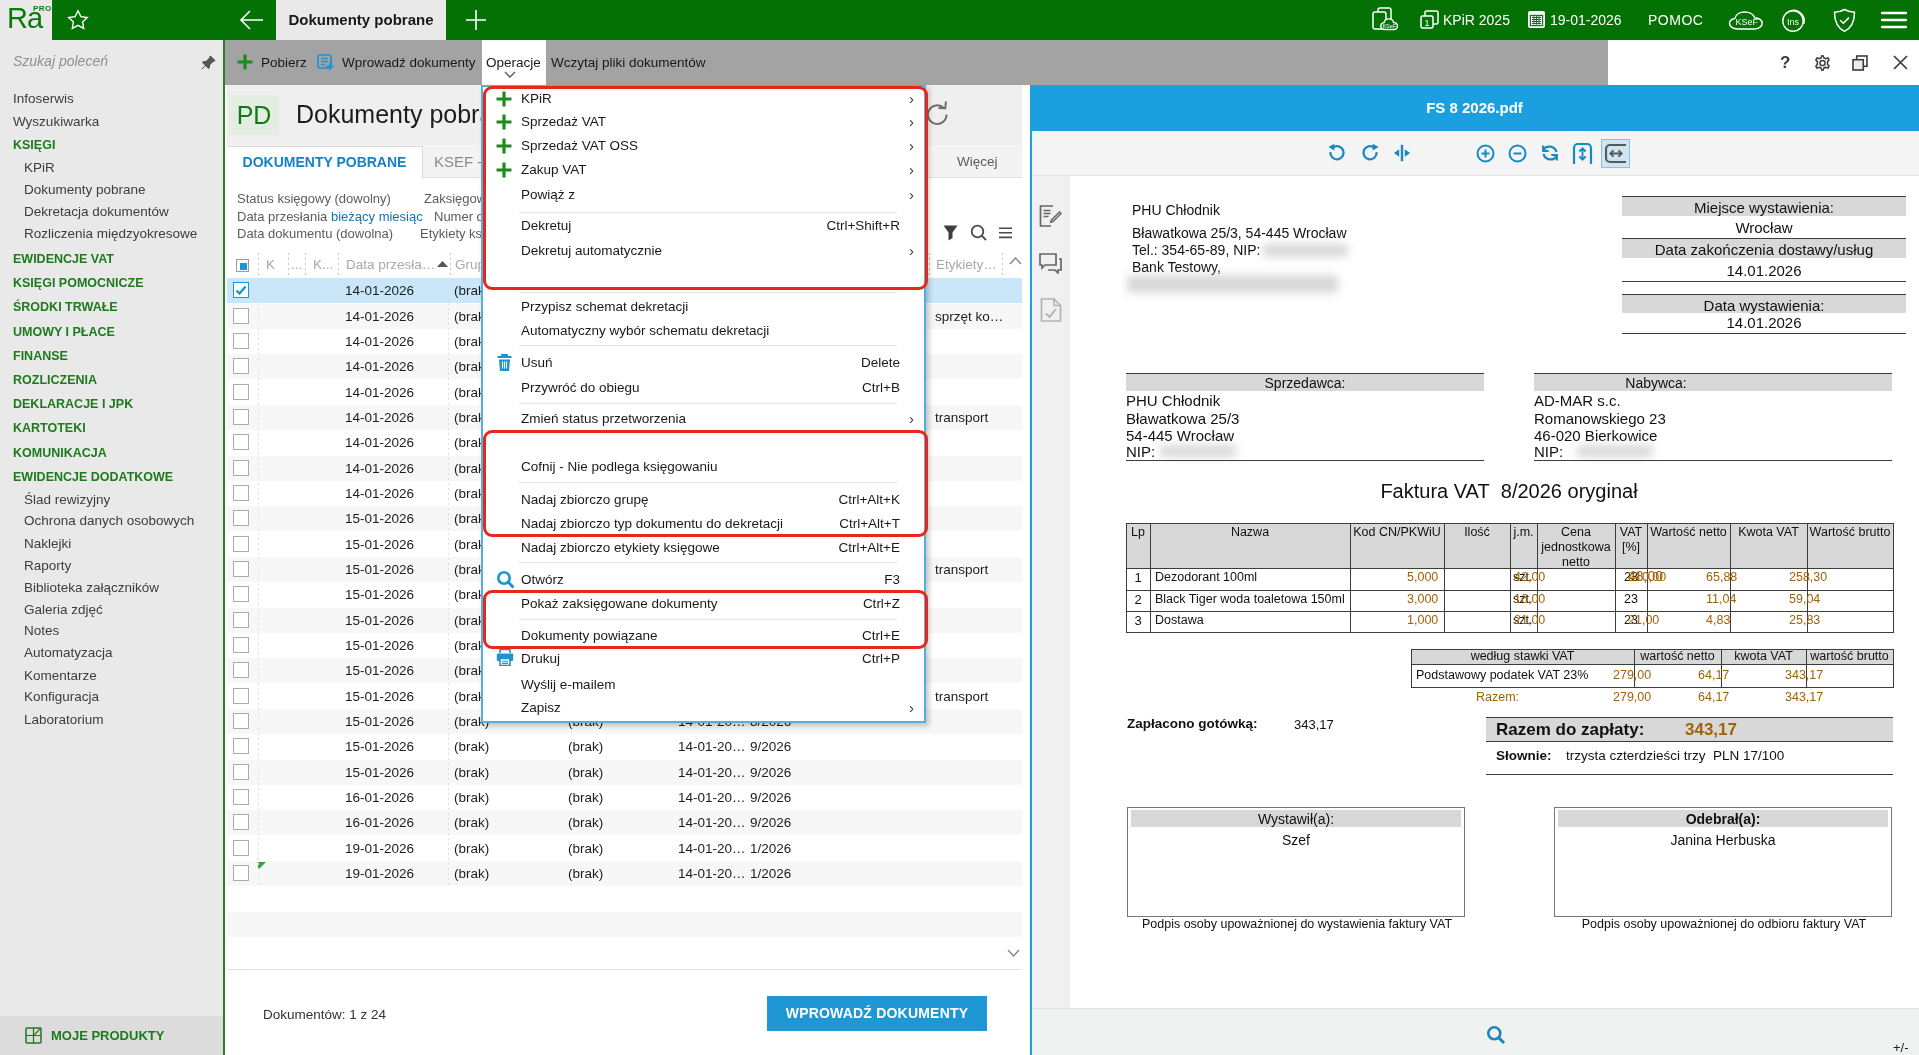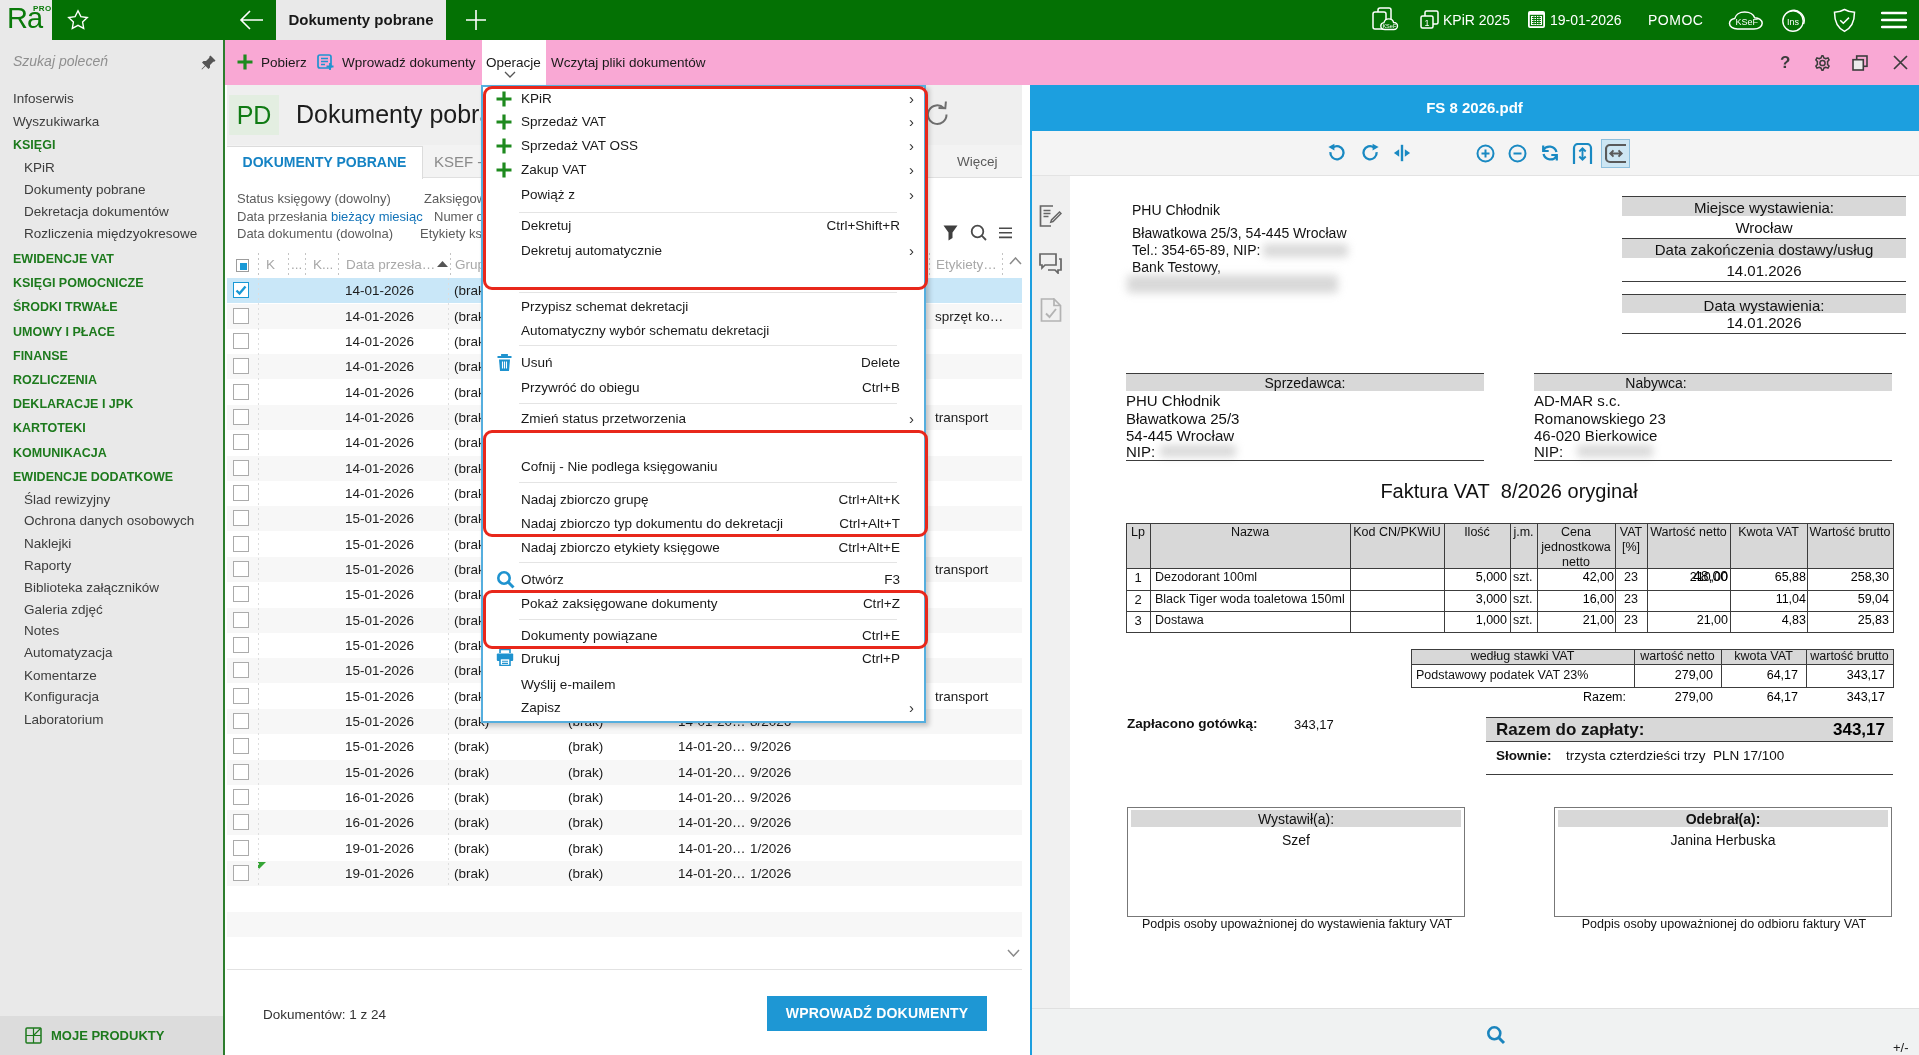--- a/index.html
+++ b/index.html
@@ -8,21 +8,21 @@
 body{font-family:"Liberation Sans",sans-serif;position:relative;background:#fff;color:#1a1a1a}
 .abs{position:absolute}
 
 #topbar{position:absolute;left:0;top:0;width:1919px;height:40px;background:#047104}
 #logo{position:absolute;left:0;top:0;width:52px;height:40px;background:#e9e9e9}
 #logo .ra{position:absolute;left:7px;top:2px;font-size:29px;font-weight:400;color:#0a7a0a;letter-spacing:-1px}
 #logo .pro{position:absolute;left:33px;top:4px;font-size:8px;font-weight:700;color:#0a7a0a;letter-spacing:.5px}
 #tab-act{position:absolute;left:276px;top:0;width:170px;height:40px;background:#e9e9e9;color:#191919;font-size:15px;font-weight:600;white-space:nowrap;text-align:center;line-height:40px}
 .tb-txt{position:absolute;top:0;height:40px;line-height:40px;color:#fff;font-size:14px}
 
-#toolrow{position:absolute;left:0;top:40px;width:1919px;height:45px;background:#f9a8d4}
+#toolrow{position:absolute;left:0;top:40px;width:1608px;height:45px;background:#a3a3a3}
 #toolrow .it{position:absolute;top:0;height:45px;line-height:45px;font-size:13.5px;color:#191919}
 #opbox{position:absolute;left:482px;top:0;width:64px;height:45px;background:#fff;text-align:center}
 
 #sidebar{position:absolute;left:0;top:40px;width:225px;height:1015px;background:#e9e9e9;border-right:2px solid #2d7d2d}
 #sidebar .srch{position:absolute;left:13px;top:13px;font-style:italic;font-size:14px;color:#8f8f8f}
 #sidebar .nv{position:absolute;left:13px;height:22px;line-height:22px;font-size:13.5px;color:#3d3d3d;white-space:nowrap}
 #sidebar .nv2{position:absolute;left:24px;height:22px;line-height:22px;font-size:13.5px;color:#3d3d3d;white-space:nowrap}
 #sidebar .nh{position:absolute;left:13px;height:22px;line-height:22px;font-size:12.5px;font-weight:700;color:#1d7a1d;white-space:nowrap}
 #mojebar{position:absolute;left:0;top:1016px;width:223px;height:39px;background:#dcdcdc}
 #mojebar span{position:absolute;left:51px;top:0;line-height:39px;font-size:13px;font-weight:700;color:#1d7a1d}
@@ -64,21 +64,21 @@
 #panel{position:absolute;left:1030px;top:85px;width:889px;height:970px;background:#fff;border-left:2px solid #1c9fdf}
 #ptitlebar{position:absolute;left:1030px;top:85px;width:889px;height:46px;background:#1c9fdf;color:#fff;font-size:15px;font-weight:700;text-align:center;line-height:46px}
 #ptools{position:absolute;left:1032px;top:131px;width:887px;height:45px;background:#f4f4f4;border-bottom:1px solid #e3e3e3}
 #pstrip{position:absolute;left:1032px;top:176px;width:38px;height:832px;background:#f0f0f0}
 #ppage{position:absolute;left:1070px;top:176px;width:849px;height:832px;background:#fff}
 #pbottom{position:absolute;left:1032px;top:1008px;width:887px;height:47px;background:#f0f2f2;border-top:1px solid #e0e0e0}
 #pmtext{position:absolute;left:1893px;top:1040px;font-size:13px;color:#222}
 
 .iv{position:absolute;font-size:14px;color:#111;white-space:nowrap}
 .ivc{position:absolute;font-size:14px;color:#111;white-space:nowrap;text-align:center}
-.ivr{position:absolute;font-size:14px;color:#000000;white-space:nowrap;text-align:right}
+.ivr{position:absolute;font-size:14px;color:#a16207;white-space:nowrap;}
 .hline{position:absolute;height:1px;background:#3c3c3c}
 .vline{position:absolute;width:1px;background:#3c3c3c}
 .gband{position:absolute;background:#d8d8d8}
 .blur{position:absolute;background:#b9b9b9;filter:blur(4px);border-radius:3px;opacity:.55}
 svg{display:block}
 </style>
 </head>
 <body>
 
 <div id="topbar">

